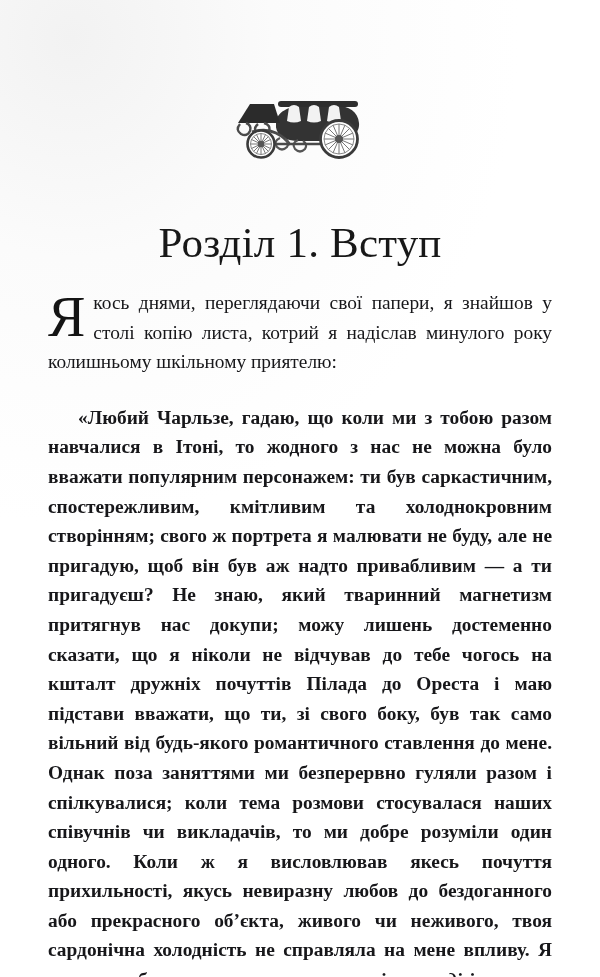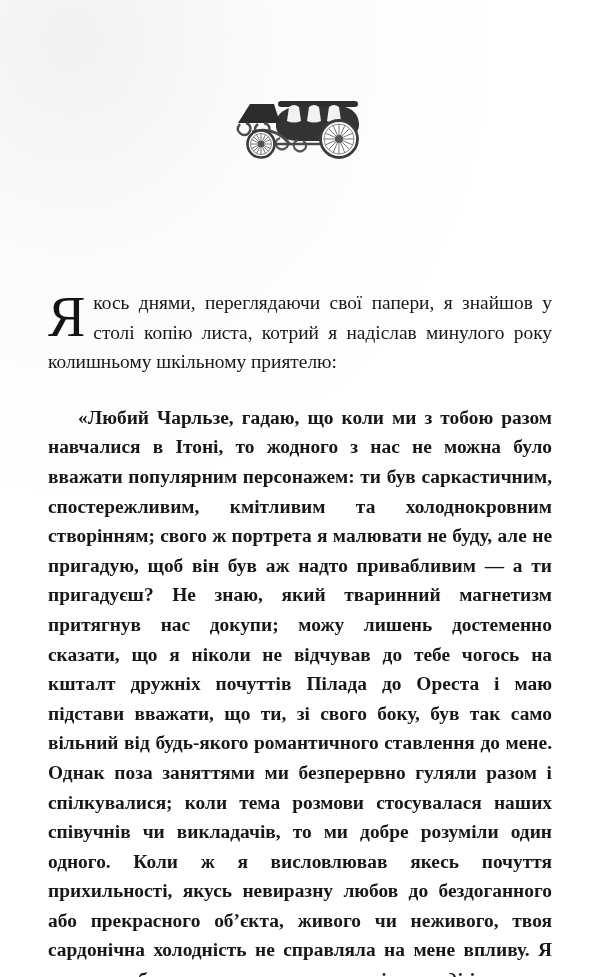--- a/index.html
+++ b/index.html
@@ -174,20 +174,21 @@
           <line x1="115" y1="31" x2="127" y2="59"></line>
           <line x1="127" y1="31" x2="115" y2="59"></line>
           <line x1="107" y1="39" x2="135" y2="51"></line>
           <line x1="107" y1="51" x2="135" y2="39"></line>
         </g>
         <circle cx="121" cy="45" r="4" fill="#555"></circle>
       </g>
     </svg>
   </div>
 
+  <h1 class="chapter-title">Розділ 1. Вступ</h1>
 
   <div class="body-block">
 
     <p class="para para-intro">
       <span class="dropcap">Я</span><span>кось днями, переглядаючи свої папери, я знайшов у столі копію листа, котрий я надіслав минулого року колишньому шкільному приятелю:</span>
     </p>
 
     <p class="para para-letter">
       <span>«Любий Чарльзе, гадаю, що коли ми з тобою разом навчалися в Ітоні, то жодного з нас не можна було вважати популярним персонажем: ти був саркастичним, спостережливим, кмітливим та холоднокровним створінням; свого ж портрета я малювати не буду, але не пригадую, щоб він був аж надто привабливим — а ти пригадуєш? Не знаю, який тваринний магнетизм притягнув нас докупи; можу лишень достеменно сказати, що я ніколи не відчував до тебе чогось на кшталт дружніх почуттів Пілада до Ореста і маю підстави вважати, що ти, зі свого боку, був так само вільний від будь-якого романтичного ставлення до мене. Однак поза заняттями ми безперервно гуляли разом і спілкувалися; коли тема розмови стосувалася наших співучнів чи викладачів, то ми добре розуміли один одного. Коли ж я висловлював якесь почуття прихильності, якусь невиразну любов до бездоганного або прекрасного обʼєкта, живого чи неживого, твоя сардонічна холодність не справляла на мене впливу. Я вважав себе вищим за таку стриманість </span><span class="ital">тоді</span><span> і вважаю так </span>
     </p>

